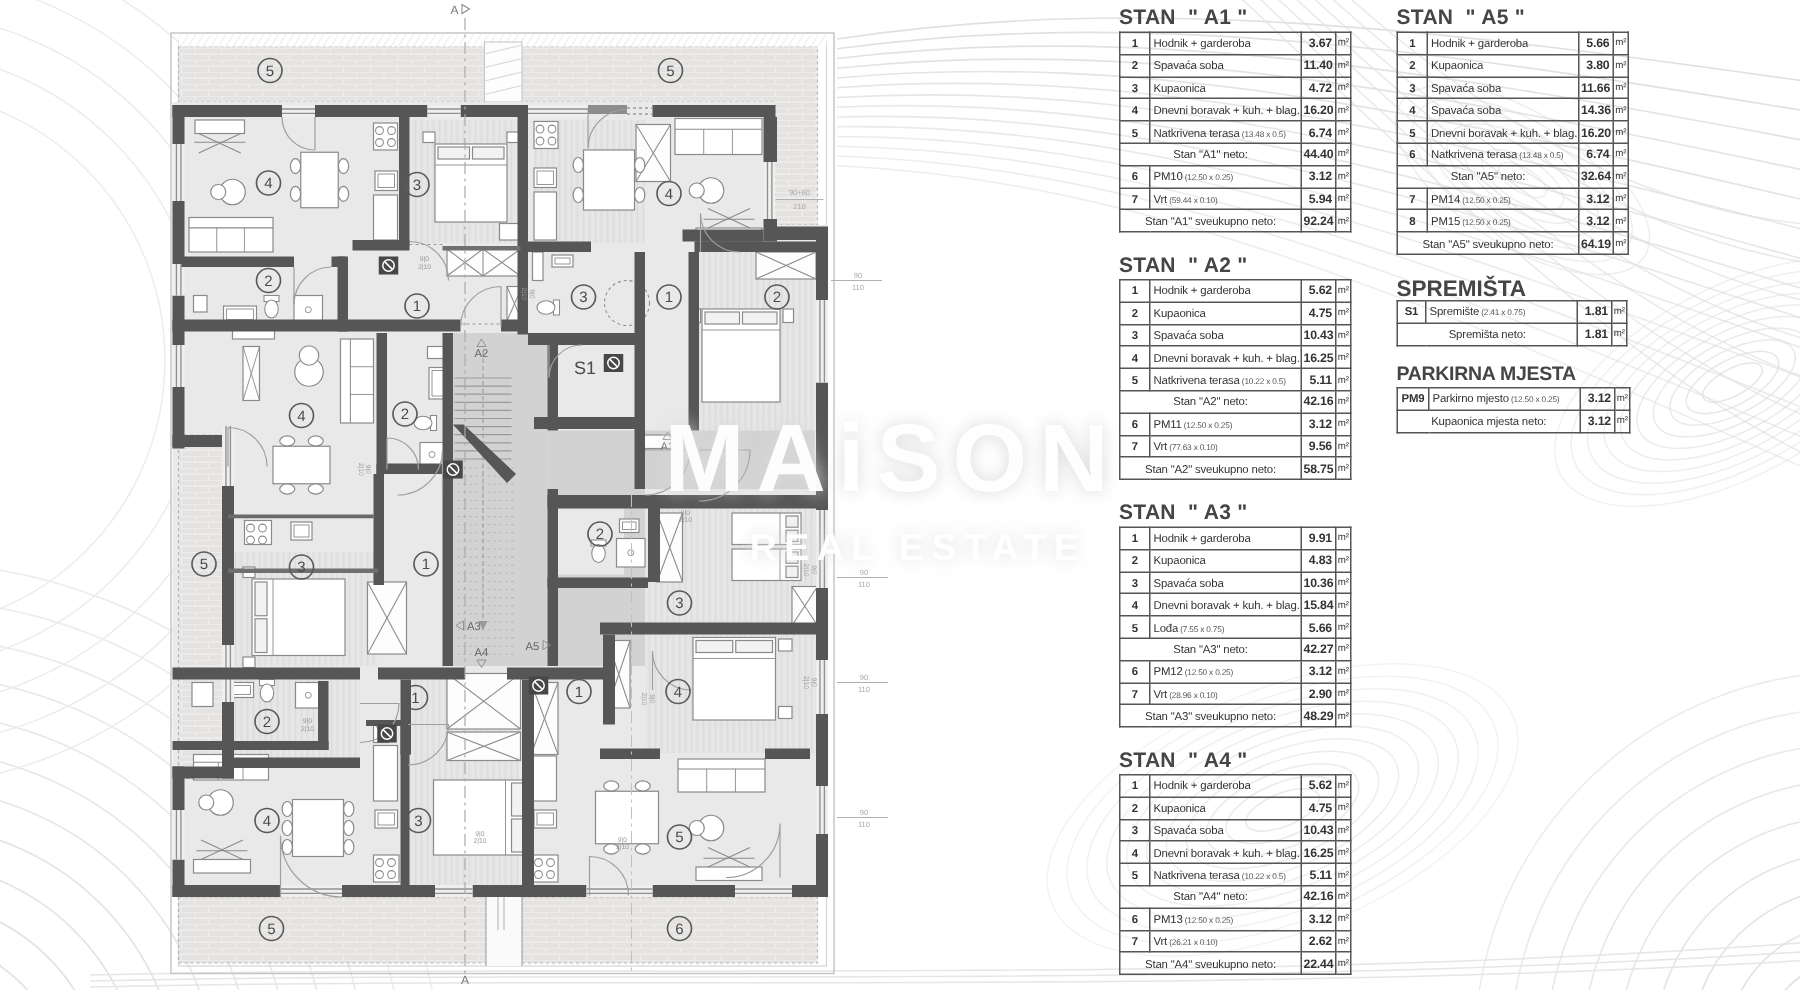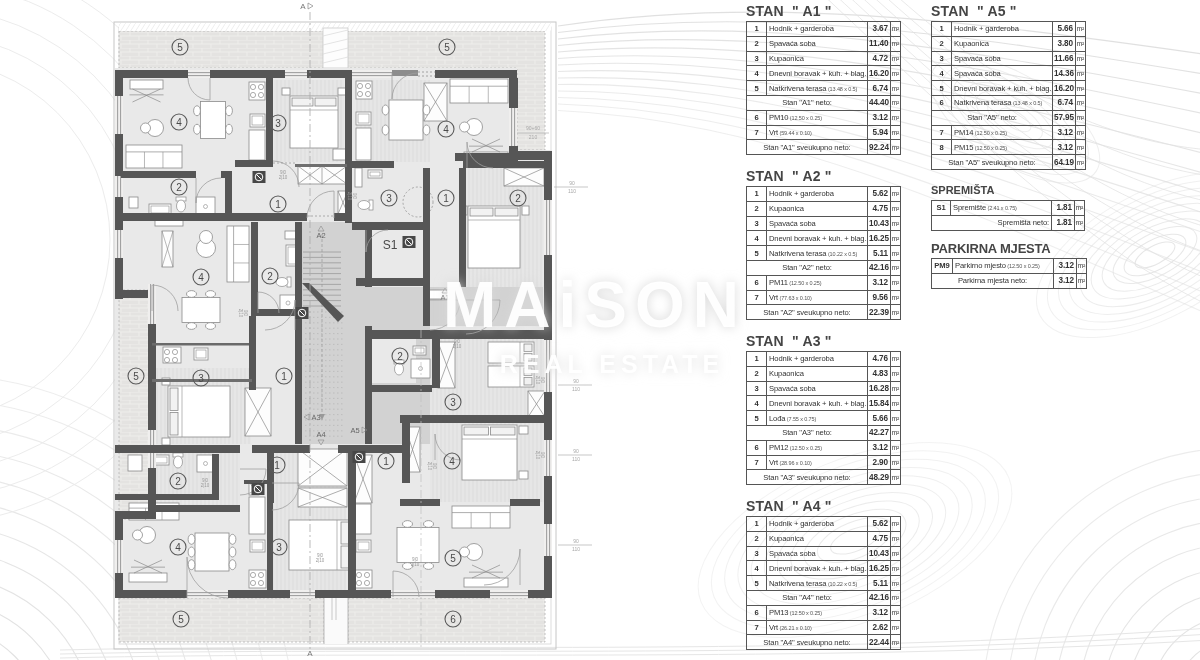--- a/index.html
+++ b/index.html
@@ -813,46 +813,46 @@
             <td class="c un">m²</td>
           </tr>
           <tr style="height:14.8px;">
             <td class="c num" style="width:20px;">7</td>
             <td class="c name">Vrt<span class="sm"> (77.63 x 0.10)</span></td>
             <td class="c val">9.56</td>
             <td class="c un">m²</td>
           </tr>
           <tr style="height:14.8px;">
             <td colspan="2" class="c name" style="text-align:center;">Stan "A2" sveukupno neto:</td>
-            <td class="c val">22.39</td>
+            <td class="c val">58.75</td>
             <td class="c un">m²</td>
           </tr>
         </tbody>
       </table>
     </div>
     <div style="position:absolute;left:746px;top:333px;font-size:14px;font-weight:bold;color:#454545;letter-spacing:0.2px;white-space:nowrap;">STAN&nbsp;&nbsp;" A3 "</div>
     <div style="position:absolute;left:746px;top:351px;">
       <table style="border-collapse:collapse;table-layout:fixed;width:155px;">
         <tbody>
           <tr style="height:14.8px;">
             <td class="c num" style="width:20px;">1</td>
             <td class="c name">Hodnik + garderoba</td>
-            <td class="c val">4.76</td>
+            <td class="c val">9.91</td>
             <td class="c un">m²</td>
           </tr>
           <tr style="height:14.8px;">
             <td class="c num" style="width:20px;">2</td>
             <td class="c name">Kupaonica</td>
             <td class="c val">4.83</td>
             <td class="c un">m²</td>
           </tr>
           <tr style="height:14.8px;">
             <td class="c num" style="width:20px;">3</td>
             <td class="c name">Spavaća soba</td>
-            <td class="c val">16.28</td>
+            <td class="c val">10.36</td>
             <td class="c un">m²</td>
           </tr>
           <tr style="height:14.8px;">
             <td class="c num" style="width:20px;">4</td>
             <td class="c name">Dnevni boravak + kuh. + blag.</td>
             <td class="c val">15.84</td>
             <td class="c un">m²</td>
           </tr>
           <tr style="height:14.8px;">
             <td class="c num" style="width:20px;">5</td>
@@ -979,21 +979,21 @@
             <td class="c un">m²</td>
           </tr>
           <tr style="height:14.8px;">
             <td class="c num" style="width:20px;">6</td>
             <td class="c name">Natkrivena terasa<span class="sm"> (13.48 x 0.5)</span></td>
             <td class="c val">6.74</td>
             <td class="c un">m²</td>
           </tr>
           <tr style="height:14.8px;">
             <td colspan="2" class="c name" style="text-align:center;">Stan "A5" neto:</td>
-            <td class="c val">57.95</td>
+            <td class="c val">32.64</td>
             <td class="c un">m²</td>
           </tr>
           <tr style="height:14.8px;">
             <td class="c num" style="width:20px;">7</td>
             <td class="c name">PM14<span class="sm"> (12.50 x 0.25)</span></td>
             <td class="c val">3.12</td>
             <td class="c un">m²</td>
           </tr>
           <tr style="height:14.8px;">
             <td class="c num" style="width:20px;">8</td>
@@ -1002,48 +1002,48 @@
             <td class="c un">m²</td>
           </tr>
           <tr style="height:14.8px;">
             <td colspan="2" class="c name" style="text-align:center;">Stan "A5" sveukupno neto:</td>
             <td class="c val">64.19</td>
             <td class="c un">m²</td>
           </tr>
         </tbody>
       </table>
     </div>
-    <div style="position:absolute;left:931px;top:184px;font-size:11px;font-weight:bold;color:#454545;letter-spacing:0px;white-space:nowrap;">SPREMIŠTA</div>
+    <div style="position:absolute;left:931px;top:184px;font-size:15px;font-weight:bold;color:#454545;letter-spacing:0px;white-space:nowrap;">SPREMIŠTA</div>
     <div style="position:absolute;left:931px;top:200px;">
       <table style="border-collapse:collapse;table-layout:fixed;width:152px;">
         <tbody>
           <tr style="height:14.8px;">
             <td class="c num" style="width:19px;">S1</td>
             <td class="c name">Spremište<span class="sm"> (2.41 x 0.75)</span></td>
             <td class="c val">1.81</td>
             <td class="c un">m²</td>
           </tr>
           <tr style="height:14.8px;">
-            <td colspan="2" class="c name" style="text-align:right;">Spremišta neto:</td>
+            <td colspan="2" class="c name" style="text-align:center;">Spremišta neto:</td>
             <td class="c val">1.81</td>
             <td class="c un">m²</td>
           </tr>
         </tbody>
       </table>
     </div>
     <div style="position:absolute;left:931px;top:241px;font-size:13px;font-weight:bold;color:#454545;letter-spacing:-0.2px;white-space:nowrap;">PARKIRNA MJESTA</div>
     <div style="position:absolute;left:931px;top:258px;">
       <table style="border-collapse:collapse;table-layout:fixed;width:152px;">
         <tbody>
           <tr style="height:14.8px;">
             <td class="c num" style="width:21px;">PM9</td>
             <td class="c name">Parkirno mjesto<span class="sm"> (12.50 x 0.25)</span></td>
             <td class="c val">3.12</td>
             <td class="c un">m²</td>
           </tr>
           <tr style="height:14.8px;">
-            <td colspan="2" class="c name" style="text-align:center;">Parkirna mjesta neto:</td>
+            <td colspan="2" class="c name" style="text-align:center;">Kupaonica mjesta neto:</td>
             <td class="c val">3.12</td>
             <td class="c un">m²</td>
           </tr>
         </tbody>
       </table>
     </div>
 </div>
 </body></html>

